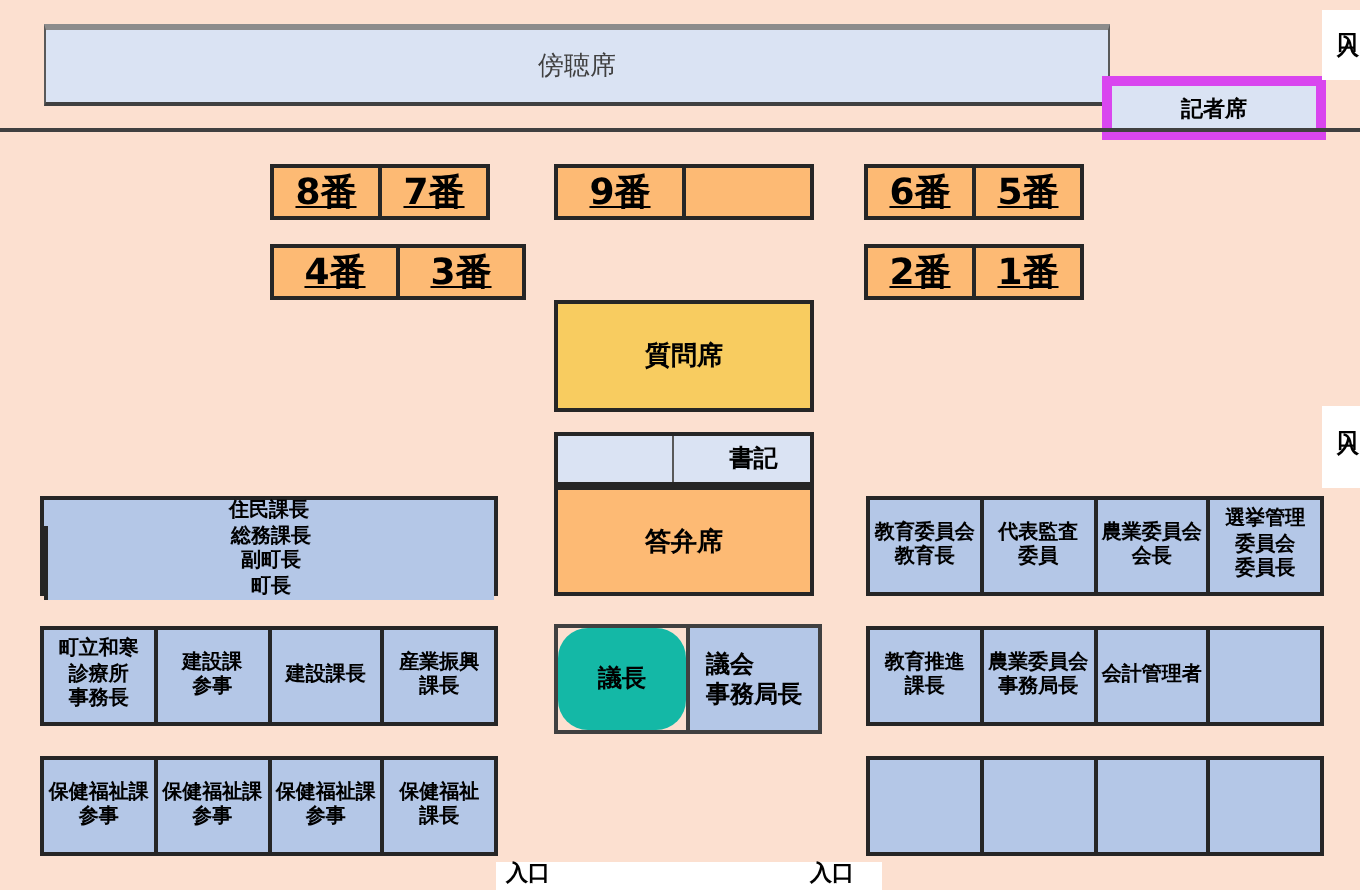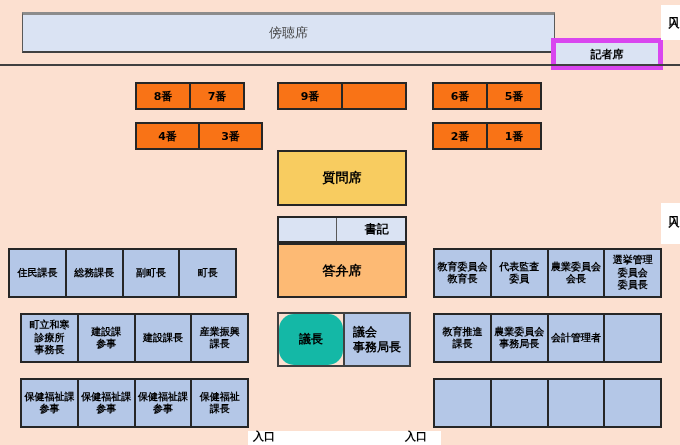--- a/index.html
+++ b/index.html
@@ -34,22 +34,22 @@
   }
   .ent-v.tr { left:665px; top:8px; }
   .ent-v.mr { left:665px; top:207px; }
   .ent-h { font-size:11px; font-weight:bold; color:#000; line-height:14px; }
   .ent-h.bl { left:253px; top:430px; }
   .ent-h.br { left:405px; top:430px; }
 
   
   .pair { display:flex; height:28px; border:2px solid #262626; }
   .pair .mcell {
-    flex:1; background:#f97316; display:flex; align-items:center; justify-content:center;
-    font-size:11px; font-weight:bold;
+    flex:1; background:#fdba74; display:flex; align-items:center; justify-content:center;
+    font-size:18px; font-weight:bold;text-decoration:underline;
   }
   .pair .mcell + .mcell { border-left:2px solid #262626; }
   .p-r1p1 { left:135px; top:82px;  width:110px; }
   .p-r1p2 { left:277px; top:82px;  width:130px; }
   .p-r1p3 { left:432px; top:82px;  width:110px; }
   .p-r2p1 { left:135px; top:122px; width:128px; }
   .p-r2p2 { left:432px; top:122px; width:110px; }
 
   
   .question { left:277px; top:150px; width:130px; height:56px; background:#F8CC60;
@@ -67,21 +67,21 @@
   .cell-yellow { background:#14b8a6;border-radius:15px; }
   .cell-blue { background:#B4C7E7; }
 
   
   .orow { display:flex; width:229px; height:50px; border:2px solid #262626; }
   .orow .ocell {
     flex:1; background:#B4C7E7; display:flex; align-items:center; justify-content:center;
     font-size:10px; font-weight:bold; line-height:1.25; white-space:pre-line; text-align:center;
   }
   .orow .ocell + .ocell { border-left:2px solid #262626; }
-  .ol1 { left:8px;  top:248px; }
+  .ol1 { left:20px;  top:248px;flex-direction:column; }
   .ol2 { left:20px;  top:313px; }
   .ol3 { left:20px;  top:378px; }
   .or1 { left:433px; top:248px; }
   .or2 { left:433px; top:313px; }
   .or3 { left:433px; top:378px; }
 </style>
 </head>
 <body>
 
 <div class="canvas">

